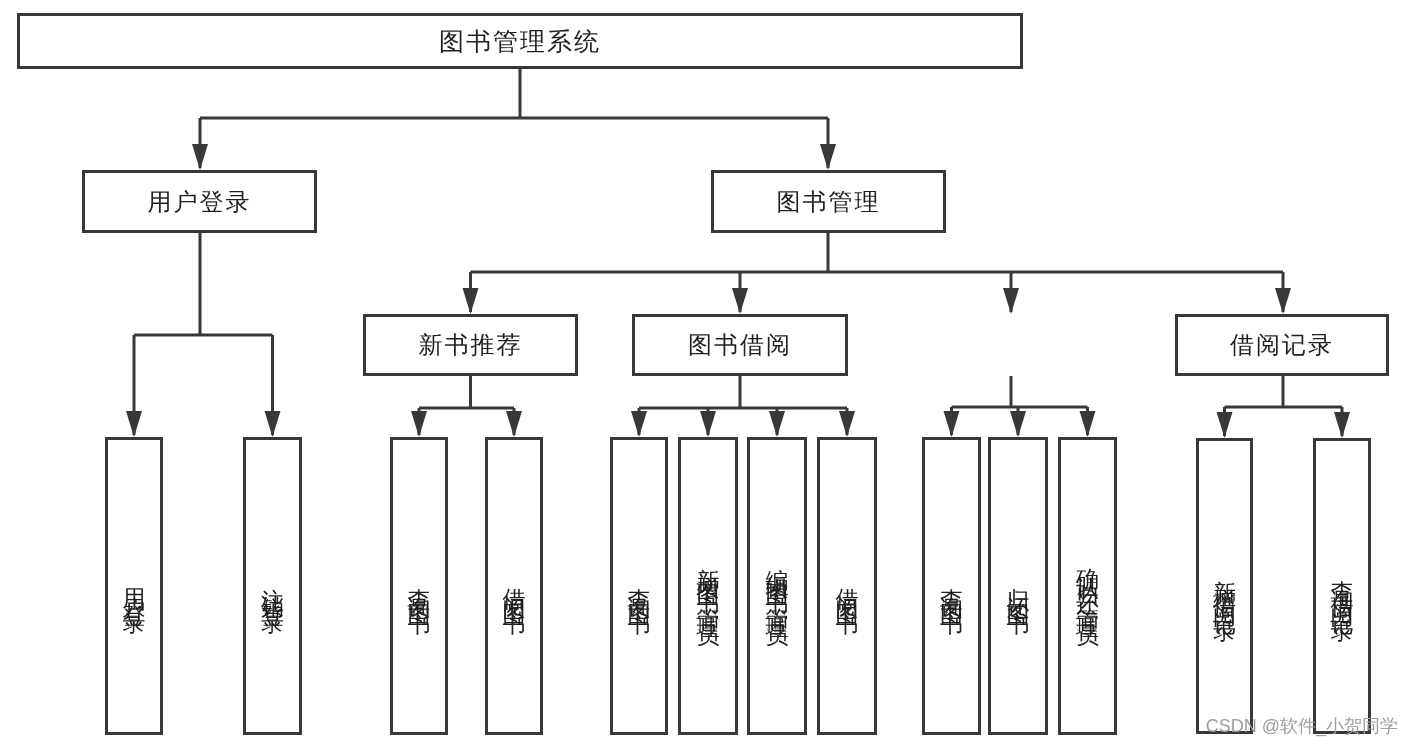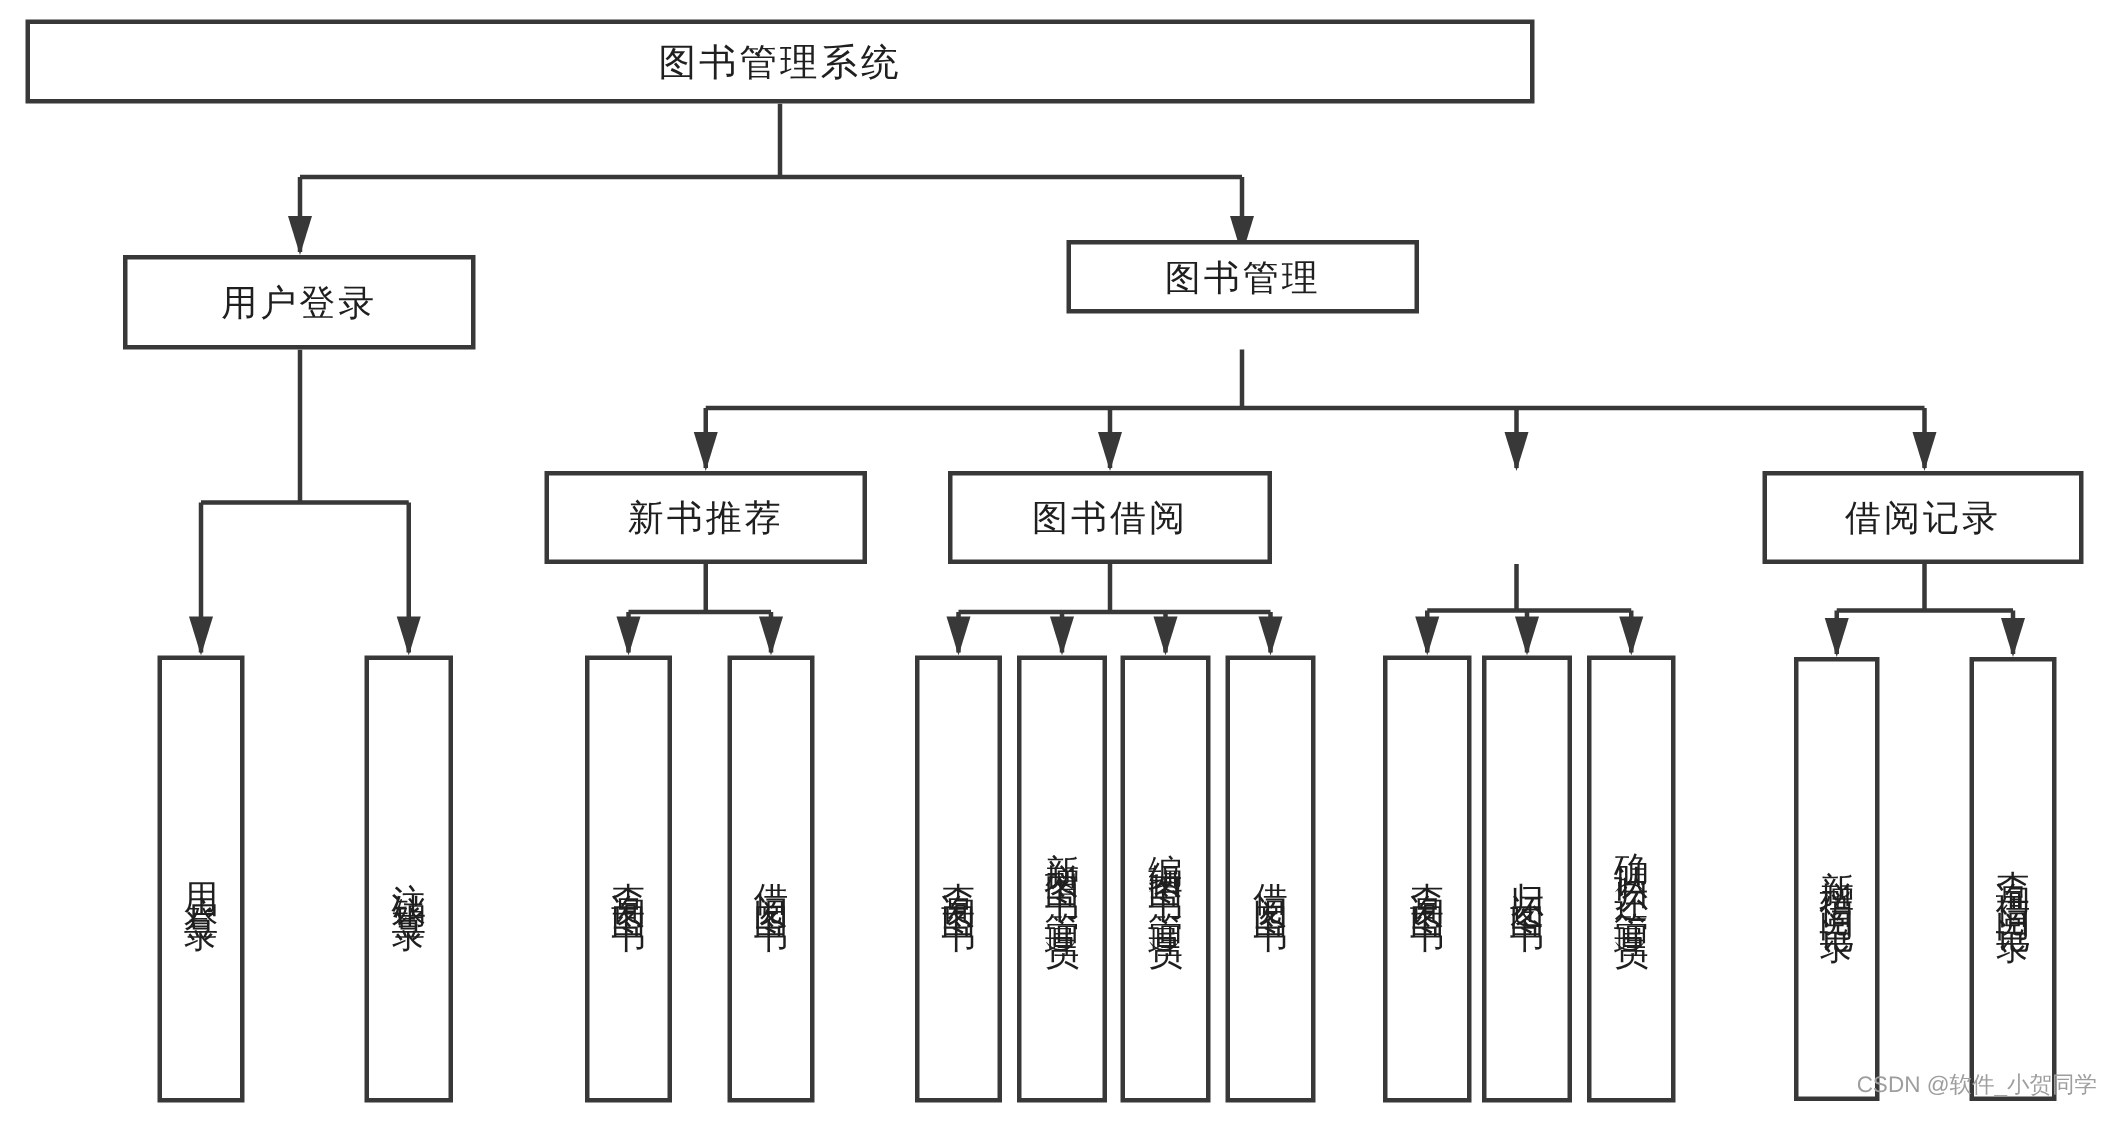--- a/index.html
+++ b/index.html
@@ -25,21 +25,21 @@
     writing-mode:vertical-lr;
     text-orientation:mixed;
     font-size:23px;
     letter-spacing:8px;
     line-height:1;
     white-space:nowrap;
   }
   .watermark{
     position:absolute;z-index:3;
     left:1188px;top:714px;width:210px;
-    font-size:15px;color:var(--wm);
+    font-size:18px;color:var(--wm);
     white-space:nowrap;text-align:right;
   }
 </style>
 </head>
 <body>
 
 <div class="canvas">
 
   <svg class="wires" width="1405" height="747" viewBox="0 0 1405 747" stroke="#383838" stroke-width="3" fill="#383838">
 
@@ -77,21 +77,21 @@
     <polygon points="1334,412 1350,412 1342,438" stroke="none"></polygon>
   </svg>
 
   <div class="node h root" style="left:17px;top:13px;width:1006px;height:56px">
     <span class="lbl">图书管理系统</span>
   </div>
 
   <div class="node h" style="left:82px;top:170px;width:235px;height:63px">
     <span class="lbl">用户登录</span>
   </div>
-  <div class="node h" style="left:711px;top:160px;width:235px;height:49px">
+  <div class="node h" style="left:711px;top:170px;width:235px;height:63px">
     <span class="lbl">图书管理</span>
   </div>
 
   <div class="node h" style="left:363px;top:314px;width:215px;height:62px">
     <span class="lbl">新书推荐</span>
   </div>
   <div class="node h" style="left:632px;top:314px;width:216px;height:62px">
     <span class="lbl">图书借阅</span>
   </div>
   <div class="node h" style="left:1175px;top:314px;width:214px;height:62px">

